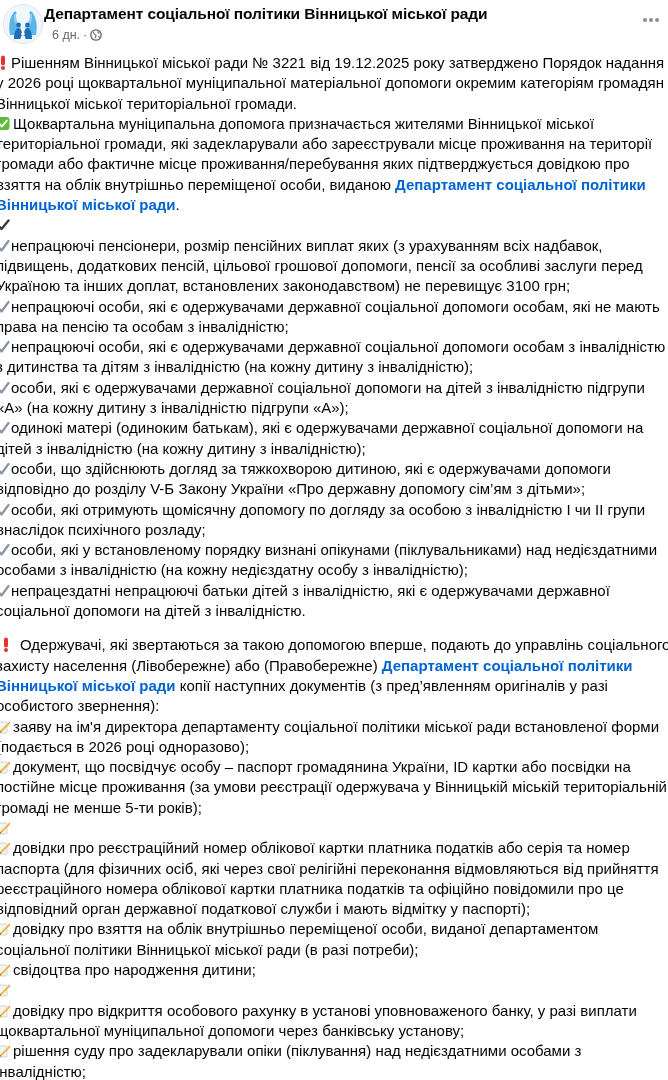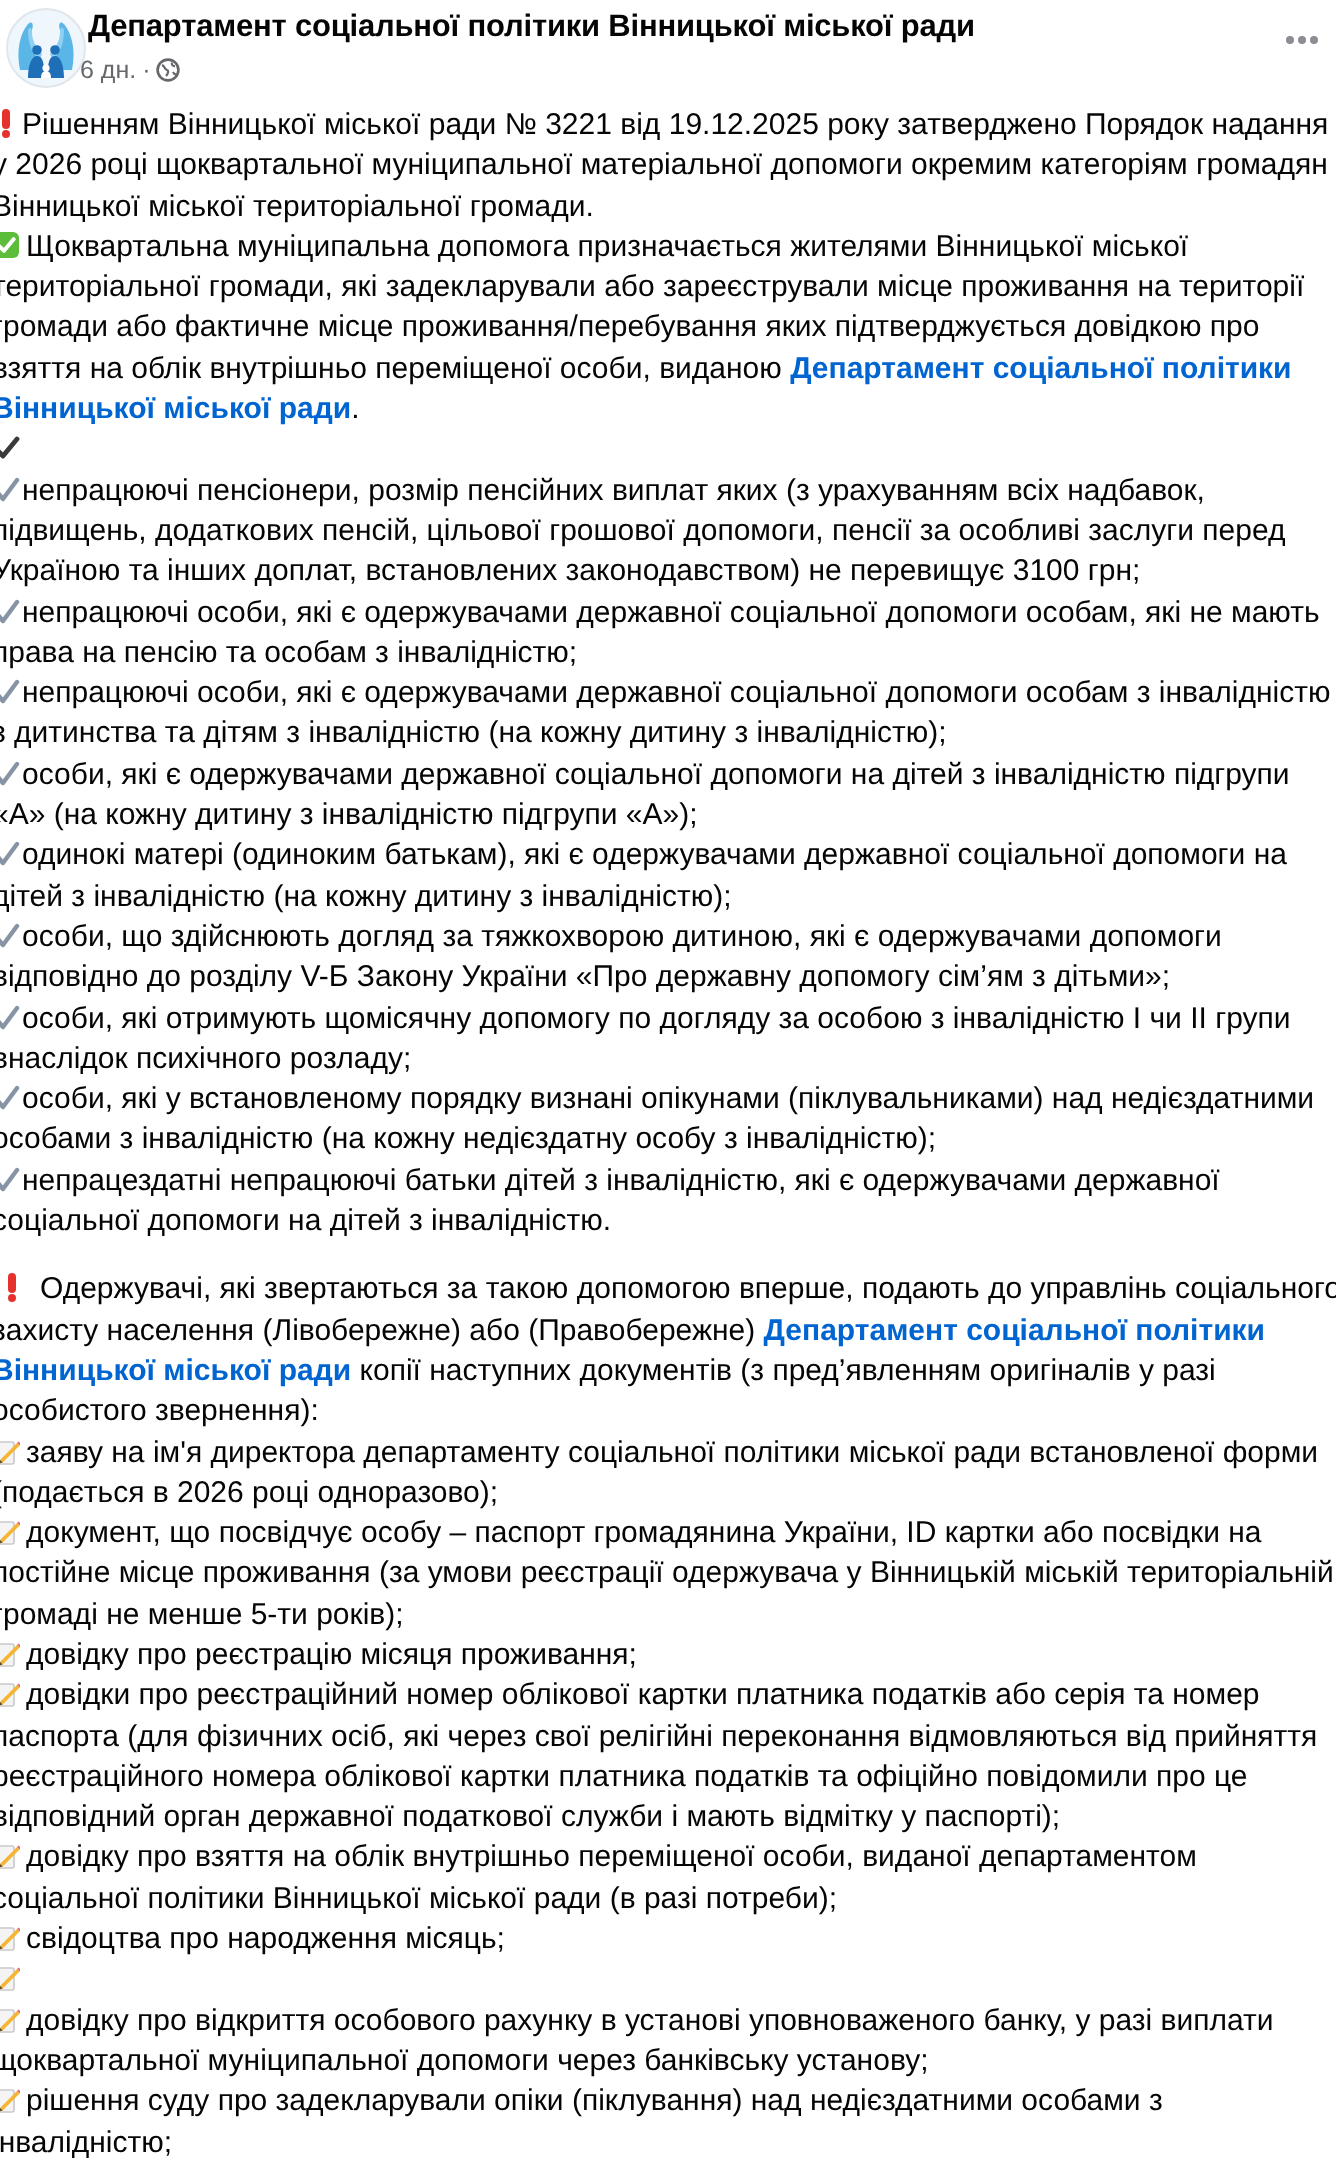--- a/index.html
+++ b/index.html
@@ -39,21 +39,21 @@
       left: 44px;
       top: 5px;
       font-size: 15.5px;
       font-weight: bold;
       color: #050505;
       letter-spacing: -0.1px;
       white-space: nowrap;
     }
     .meta {
       position: absolute;
-      left: 40px;
+      left: 52px;
       top: 28px;
       font-size: 12.5px;
       color: #65676b;
       display: flex;
       align-items: center;
       gap: 3px;
       white-space: nowrap;
     }
     .meta .globe { display: inline-block; width: 12px; height: 12px; }
     .more-button {
@@ -234,21 +234,21 @@
       <path d="M3.6 13.7 L4 12 L5.3 13.3 Z" fill="#5a4a3a"></path>
     </svg><span class="item-text">документ, що посвідчує особу – паспорт громадянина України, ID картки або посвідки на постійне місце проживання (за умови реєстрації одержувача у Вінницькій міській територіальній громаді не менше 5-ти років);</span>
   </p>
 
   <p>
     <svg class="ico" viewBox="0 0 14 15">
       <rect x="1" y="3" width="10" height="11" rx="1" fill="#f4f4f4" stroke="#c9c9c9" stroke-width="0.8"></rect>
       <path d="M4 12 L12.5 3.5 L13.8 4.8 L5.3 13.3 L3.6 13.7 Z" fill="#f5b431"></path>
       <path d="M12.5 3.5 L13.3 2.7 L14.6 4 L13.8 4.8 Z" fill="#e06b78"></path>
       <path d="M3.6 13.7 L4 12 L5.3 13.3 Z" fill="#5a4a3a"></path>
-    </svg><span class="item-text">довідку про реєстрацію місяця проживання;</span>
+    </svg>
   </p>
 
   <p>
     <svg class="ico" viewBox="0 0 14 15">
       <rect x="1" y="3" width="10" height="11" rx="1" fill="#f4f4f4" stroke="#c9c9c9" stroke-width="0.8"></rect>
       <path d="M4 12 L12.5 3.5 L13.8 4.8 L5.3 13.3 L3.6 13.7 Z" fill="#f5b431"></path>
       <path d="M12.5 3.5 L13.3 2.7 L14.6 4 L13.8 4.8 Z" fill="#e06b78"></path>
       <path d="M3.6 13.7 L4 12 L5.3 13.3 Z" fill="#5a4a3a"></path>
     </svg><span class="item-text">довідки про реєстраційний номер облікової картки платника податків або серія та номер паспорта (для фізичних осіб, які через свої релігійні переконання відмовляються від прийняття реєстраційного номера облікової картки платника податків та офіційно повідомили про це відповідний орган державної податкової служби і мають відмітку у паспорті);</span>
   </p>
@@ -261,21 +261,21 @@
       <path d="M3.6 13.7 L4 12 L5.3 13.3 Z" fill="#5a4a3a"></path>
     </svg><span class="item-text">довідку про взяття на облік внутрішньо переміщеної особи, виданої департаментом соціальної політики Вінницької міської ради (в разі потреби);</span>
   </p>
 
   <p>
     <svg class="ico" viewBox="0 0 14 15">
       <rect x="1" y="3" width="10" height="11" rx="1" fill="#f4f4f4" stroke="#c9c9c9" stroke-width="0.8"></rect>
       <path d="M4 12 L12.5 3.5 L13.8 4.8 L5.3 13.3 L3.6 13.7 Z" fill="#f5b431"></path>
       <path d="M12.5 3.5 L13.3 2.7 L14.6 4 L13.8 4.8 Z" fill="#e06b78"></path>
       <path d="M3.6 13.7 L4 12 L5.3 13.3 Z" fill="#5a4a3a"></path>
-    </svg><span class="item-text">свідоцтва про народження місяць;</span>
+    </svg><span class="item-text">свідоцтва про народження дитини;</span>
   </p>
 
   <p>
     <svg class="ico" viewBox="0 0 14 15">
       <rect x="1" y="3" width="10" height="11" rx="1" fill="#f4f4f4" stroke="#c9c9c9" stroke-width="0.8"></rect>
       <path d="M4 12 L12.5 3.5 L13.8 4.8 L5.3 13.3 L3.6 13.7 Z" fill="#f5b431"></path>
       <path d="M12.5 3.5 L13.3 2.7 L14.6 4 L13.8 4.8 Z" fill="#e06b78"></path>
       <path d="M3.6 13.7 L4 12 L5.3 13.3 Z" fill="#5a4a3a"></path>
     </svg>
   </p>

